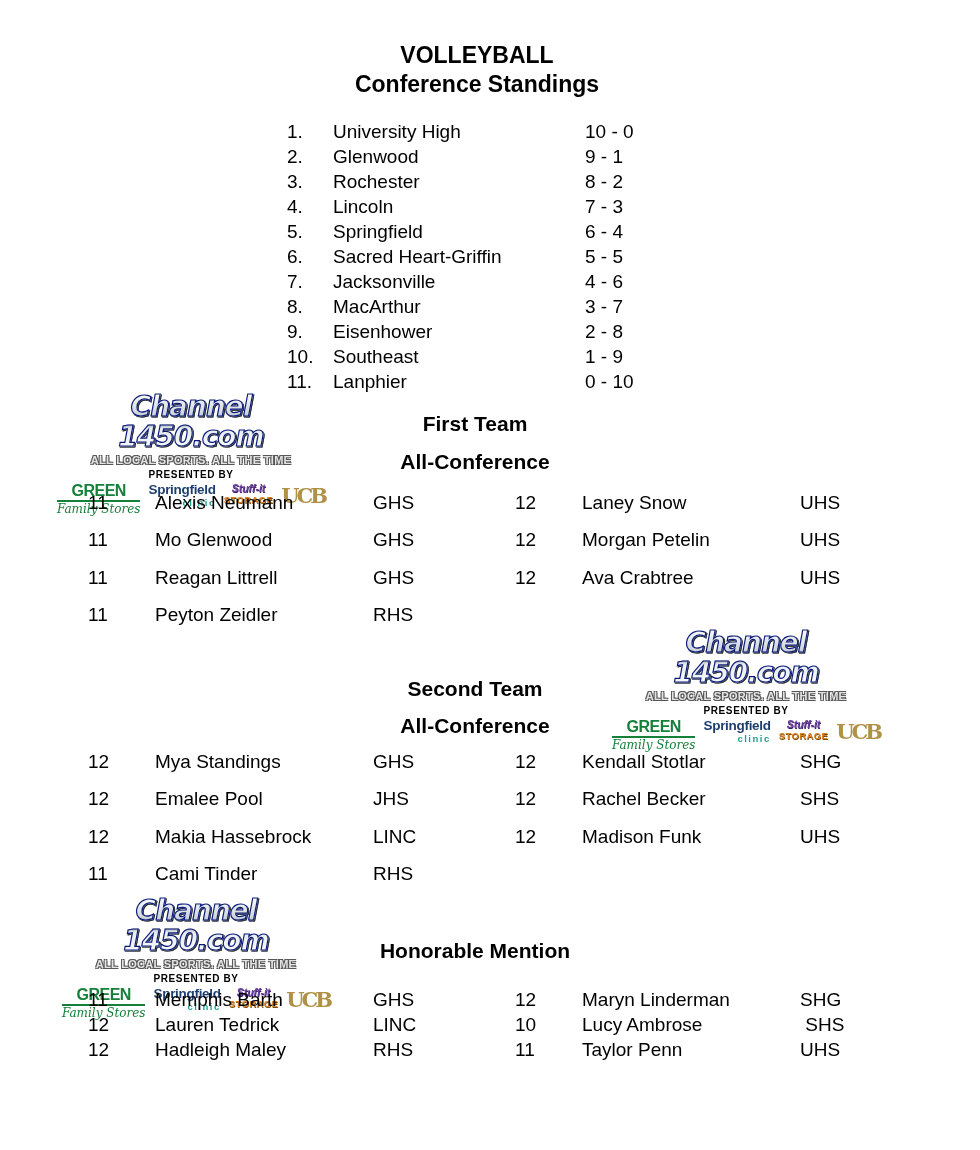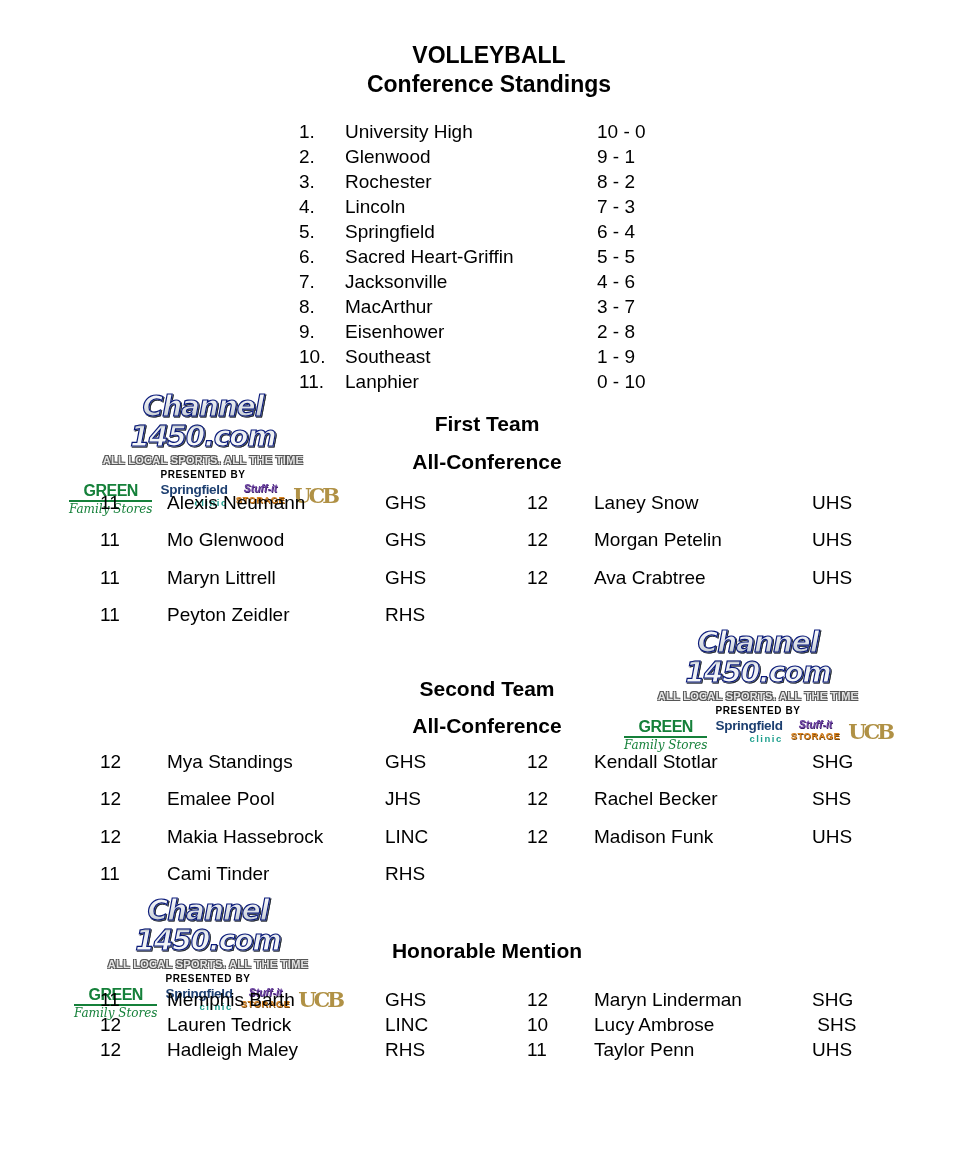--- a/index.html
+++ b/index.html
@@ -1,18 +1,18 @@
 <!DOCTYPE html>
 <html><head>
 <meta charset="utf-8">
 <style>
   html,body{margin:0;padding:0;}
   body{width:980px;height:1150px;background:#ffffff;color:#000;
        font-family:"Liberation Sans","DejaVu Sans",sans-serif;}
-  #canvas{position:relative;width:936px;height:1150px;background:#ffffff;overflow:hidden;margin-left:12px;}
+  #canvas{position:relative;width:936px;height:1150px;background:#ffffff;overflow:hidden;}
   .abs{position:absolute;}
 
   
   .doc-head{left:0;top:41px;width:954px;text-align:center;}
   .doc-title{font-size:23px;font-weight:bold;line-height:29px;}
   .doc-subtitle{font-size:23px;font-weight:bold;line-height:29px;}
   .sec-head{left:0;width:950px;text-align:center;font-size:21px;font-weight:bold;line-height:24px;}
 
   
   .standings{left:287px;top:119px;}
@@ -158,21 +158,21 @@
         <span class="pname">Alexis Neumann</span>
         <span class="pschool">GHS</span>
       </div>
     <div class="prow">
         <span class="pgrade">11</span>
         <span class="pname">Mo Glenwood</span>
         <span class="pschool">GHS</span>
       </div>
     <div class="prow">
         <span class="pgrade">11</span>
-        <span class="pname">Maryn Littrell</span>
+        <span class="pname">Reagan Littrell</span>
         <span class="pschool">GHS</span>
       </div>
     <div class="prow">
         <span class="pgrade">11</span>
         <span class="pname">Peyton Zeidler</span>
         <span class="pschool">RHS</span>
       </div>
   </div>
 
   <div class="abs ptable" style="left:515px;top:484px;">

